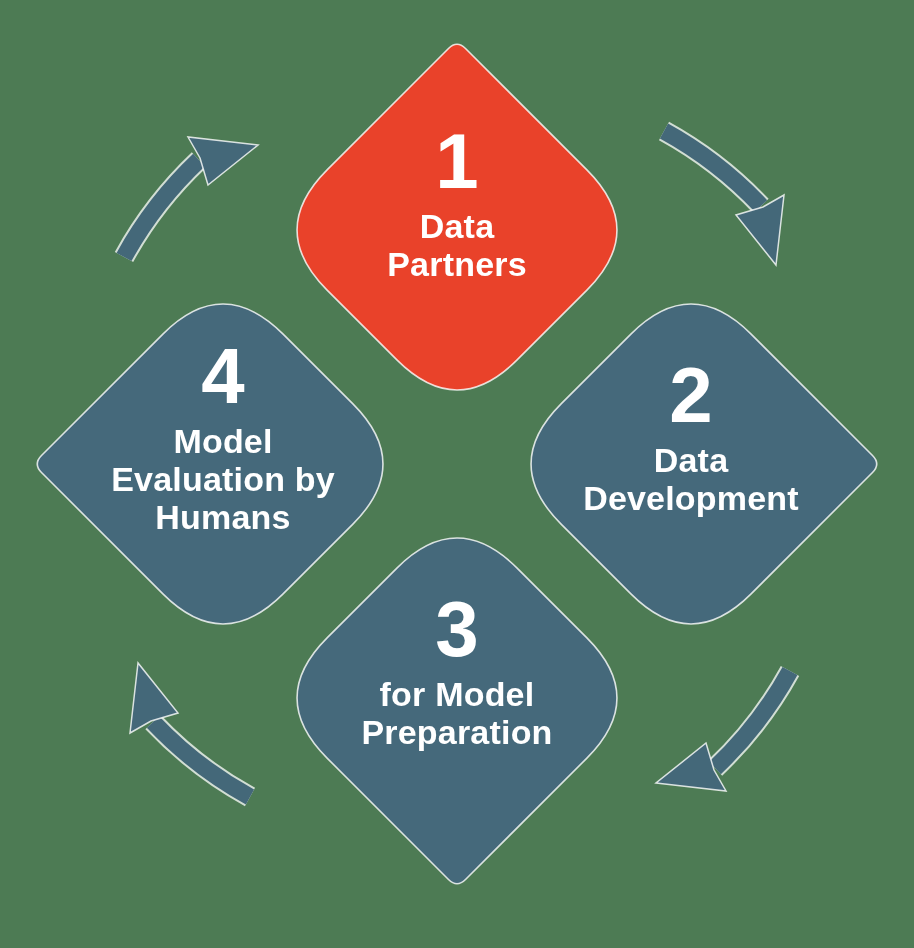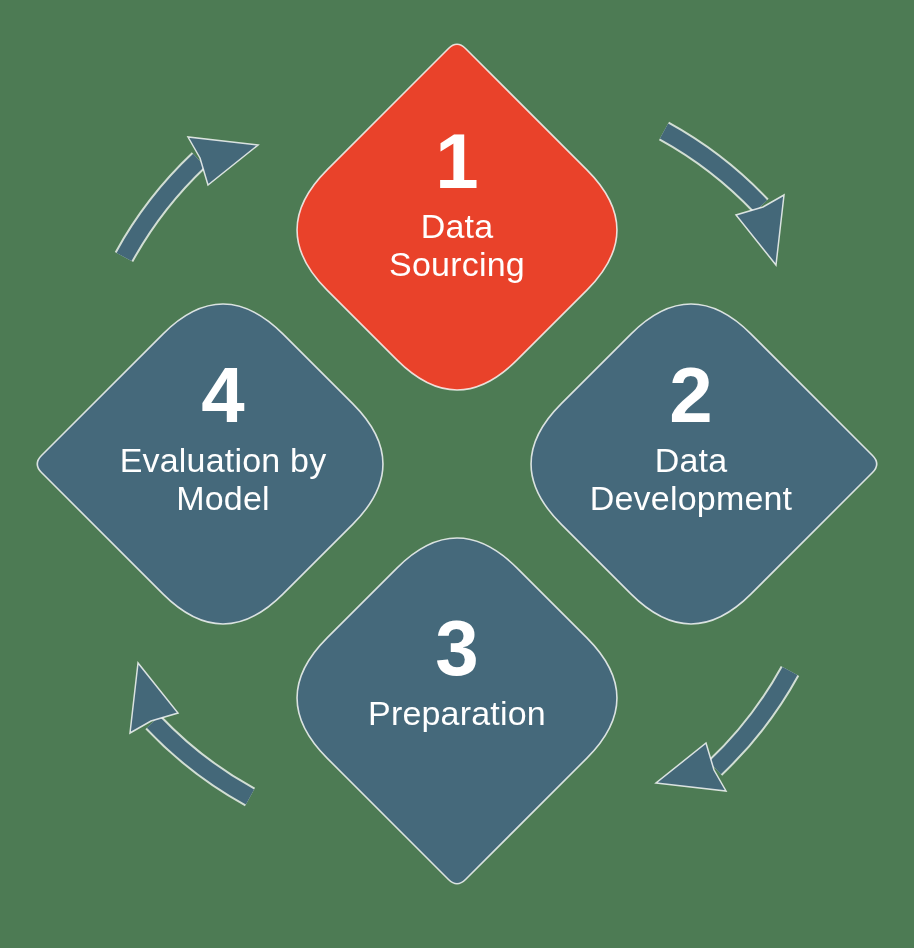--- a/index.html
+++ b/index.html
@@ -57,21 +57,21 @@
   }
   .node-number {
     font-size: 78px;
     line-height: 1;
     font-weight: 700;
     margin-bottom: 7px;
   }
   .node-label {
     font-size: 34px;
     line-height: 38px;
-    font-weight: 400;
+    font-weight: 700;
     letter-spacing: 0.2px;
     text-align: center;
   }
   .node-label span { display: block; }
 </style>
 </head>
 <body>
 
 <div class="canvas">
 
@@ -112,40 +112,42 @@
     <use href="#nodeShape" class="node-shape node-red" transform="translate(457 230)"></use>
     <use href="#nodeShape" class="node-shape node-teal" transform="translate(691 464) rotate(90)"></use>
     <use href="#nodeShape" class="node-shape node-teal" transform="translate(457 698) rotate(180)"></use>
     <use href="#nodeShape" class="node-shape node-teal" transform="translate(223 464) rotate(270)"></use>
   </svg>
 
   <div class="node-text" style="left:457px; top:202px;">
     <div class="node-number">1</div>
     <div class="node-label">
       <span>Data</span>
-      <span>Sourcing</span>
+      <span>Partners</span>
     </div>
   </div>
 
   <div class="node-text" style="left:691px; top:436px;">
     <div class="node-number">2</div>
     <div class="node-label">
       <span>Data</span>
       <span>Development</span>
     </div>
   </div>
 
   <div class="node-text" style="left:457px; top:670px;">
     <div class="node-number">3</div>
     <div class="node-label">
+      <span>for Model</span>
       <span>Preparation</span>
     </div>
   </div>
 
   <div class="node-text" style="left:223px; top:436px;">
     <div class="node-number">4</div>
     <div class="node-label">
+      <span>Model</span>
       <span>Evaluation by</span>
-      <span>Model</span>
+      <span>Humans</span>
     </div>
   </div>
 
 </div>
 
 </body></html>

